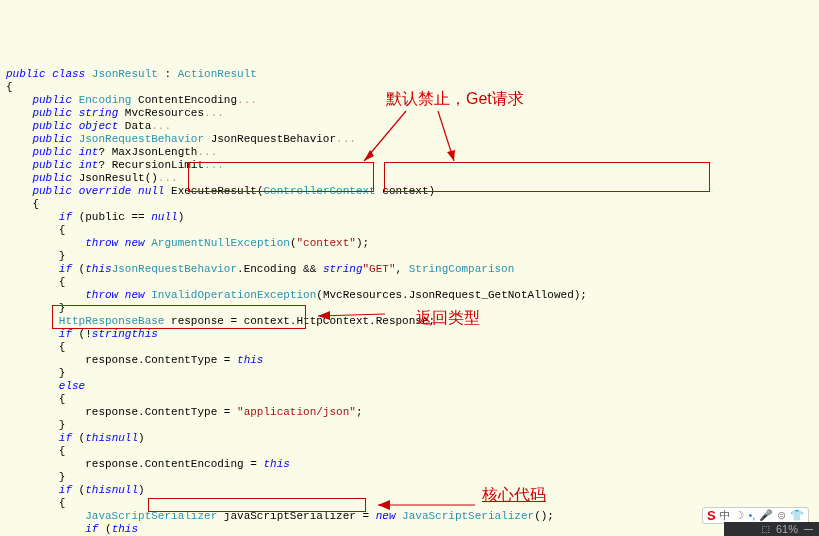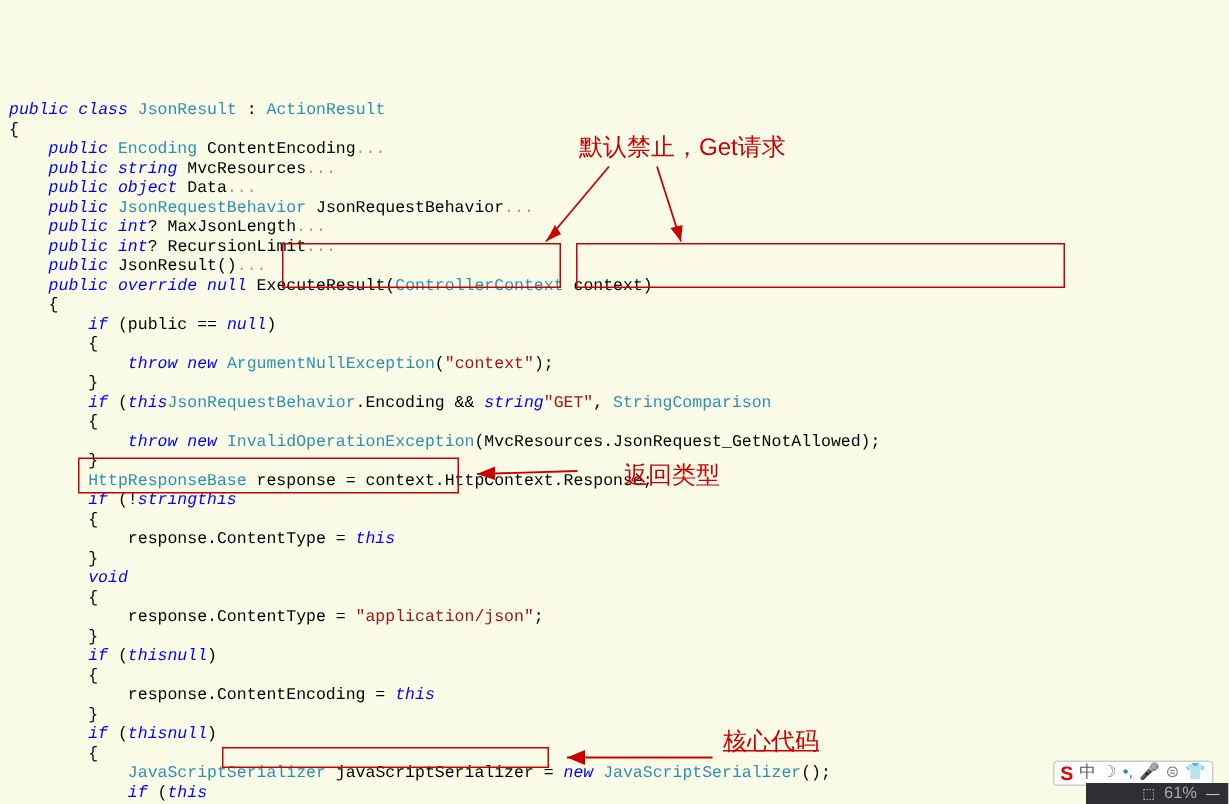--- a/index.html
+++ b/index.html
@@ -85,21 +85,21 @@
         }
         <span class="kw">if</span> (<span class="kw">this</span><span></span><span class="type">JsonRequestBehavior</span><span>.Encoding </span><span>&amp;&amp;</span> <span class="kw">string</span><span></span><span class="str">"GET"</span>, <span class="type">StringComparison</span><span></span>
         {
             <span class="kw">throw</span> <span class="kw">new</span> <span class="type">InvalidOperationException</span><span>(MvcResources.JsonRequest_GetNotAllowed);</span>
         }
         <span class="type">HttpResponseBase</span> <span>response = context.HttpContext.Response;</span>
         <span class="kw">if</span><span> (!</span><span class="kw">string</span><span></span><span class="kw">this</span><span></span>
         {
             <span>response.ContentType = </span><span class="kw">this</span><span></span>
         }
-        <span class="kw">void</span>
+        <span class="kw">else</span>
         {
             <span>response.ContentType = </span><span class="str">"application/json"</span><span>;</span>
         }
         <span class="kw">if</span><span> (</span><span class="kw">this</span><span></span><span class="kw">null</span>)
         {
             <span>response.ContentEncoding = </span><span class="kw">this</span><span></span>
         }
         <span class="kw">if</span><span> (</span><span class="kw">this</span><span></span><span class="kw">null</span>)
         {
             <span class="type">JavaScriptSerializer</span><span> javaScriptSerializer = </span><span class="kw">new</span> <span class="type">JavaScriptSerializer</span><span>();</span>

